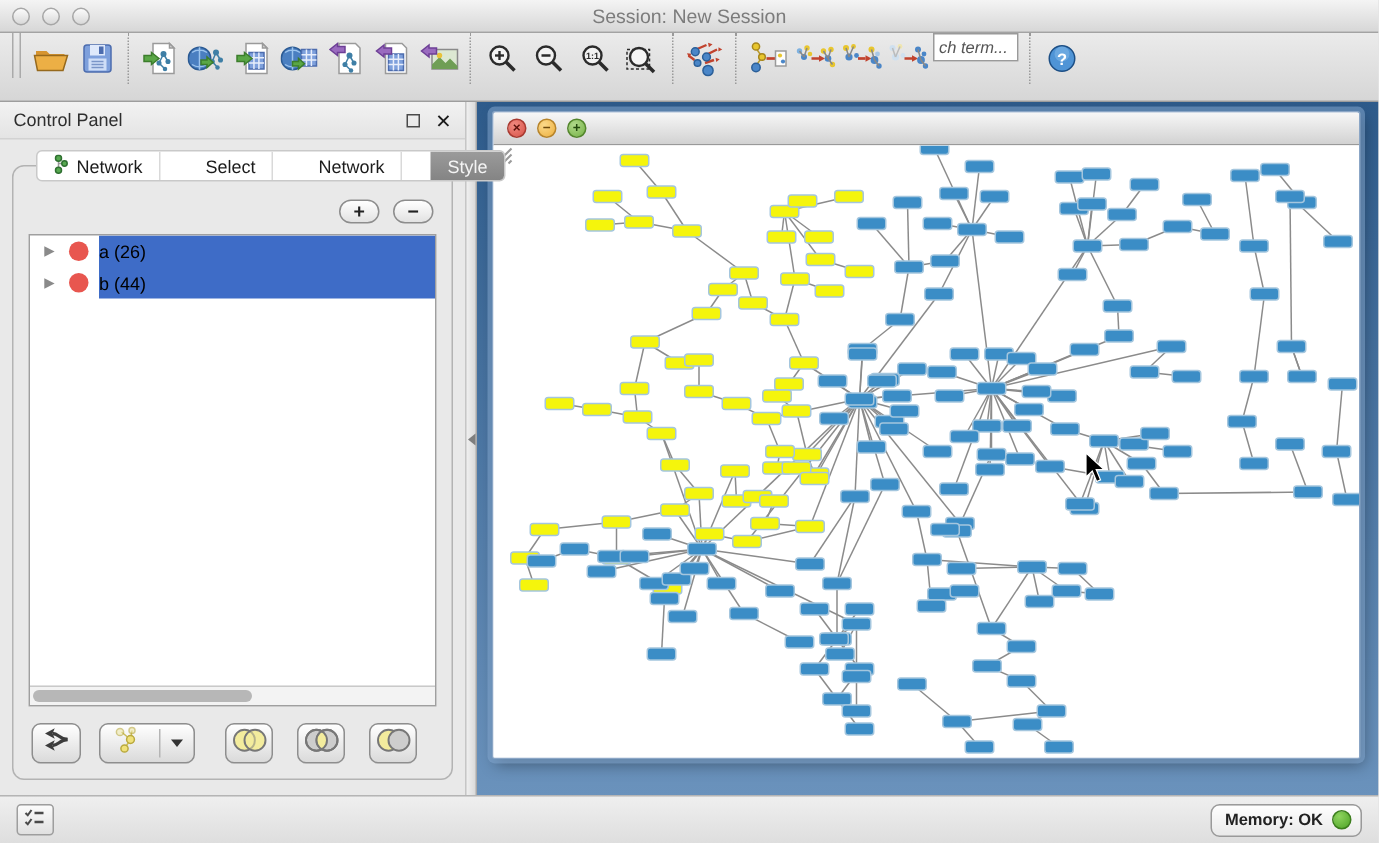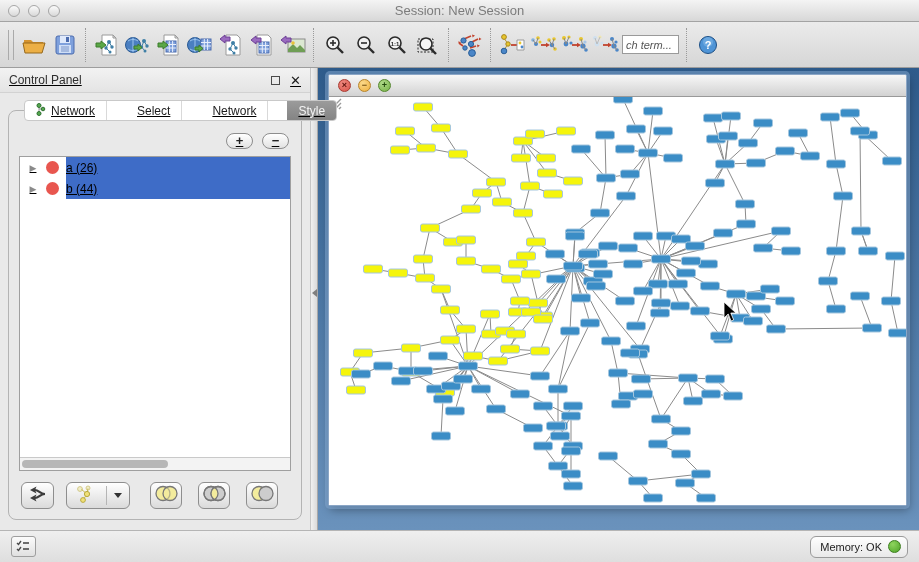--- a/index.html
+++ b/index.html
@@ -10,34 +10,34 @@
   .titlebar { height:22px; background:linear-gradient(#f4f4f4,#d7d7d7);
     border-bottom:1px solid #a3a3a3; position:relative; display:flex; align-items:center; }
   .lights { display:flex; gap:8px; margin-left:8px; }
   .light { width:12px; height:12px; border-radius:50%; border:1px solid #a6a6a6;
     background:linear-gradient(#fbfbfb,#d8d8d8); }
   .win-title { position:absolute; left:0; right:0; text-align:center; font-size:13px;
     color:#7c7c7c; pointer-events:none; }
 
   
   .toolbar { height:46px; background:linear-gradient(#ebebeb,#d6d6d6);
-    border-bottom:1px solid #9d9d9d; display:flex; align-items:center; padding:0 4px; }
+    border-bottom:1px solid #9d9d9d; display:flex; align-items:flex-start; padding:0 4px; }
   .tb-grip { width:6px; height:30px; border-left:1px solid #aaa; border-right:1px solid #aaa; margin:0 4px; }
   .tb-sep { width:0; height:34px; border-left:1px dotted #9a9a9a; margin:0 5px; }
   .tb-btn { width:31px; height:34px; display:flex; align-items:center; justify-content:center; }
   .tb-btn svg { display:block; }
   .search-box { width:57px; height:19px; border:1px solid #9a9a9a; background:#fff;
     font-style:italic; font-size:11px; color:#555; padding:0 3px; margin:0 2px; }
   .search-box::placeholder { color:#555; font-style:italic; }
 
   
   .main { display:flex; height:462px; }
 
   
-  .control-panel { width:310px; background:#e9e9e9; display:flex; flex-direction:column;text-decoration:underline; }
+  .control-panel { width:310px; background:#e9e9e9; display:flex; flex-direction:column; }
   .cp-header { height:25px; display:flex; align-items:center; padding:0 9px;
     font-size:12px; color:#2e2e2e; background:linear-gradient(#f2f2f2,#e4e4e4);
     border-bottom:1px solid #d2d2d2; }
   .cp-header .spacer { flex:1; }
   .cp-float { width:9px; height:9px; border:1.5px solid #4a4a4a; margin-right:10px; }
   .cp-close { font-size:13px; font-weight:bold; color:#1a1a1a; line-height:1; }
 
   .tabbar { margin:7px 0 0 24px; display:flex; height:21px; background:#fff;
     border:1px solid #c9c9c9; border-radius:4px; width:fit-content;
     font-size:12px; position:relative; z-index:2; overflow:hidden;gap:19px; }
@@ -97,21 +97,21 @@
   .flight.red { background:radial-gradient(circle at 35% 30%,#f08a80,#d9544a); border:1px solid #a83a31; color:#5c110b; }
   .flight.yellow { background:radial-gradient(circle at 35% 30%,#fbd98a,#eeb03e); border:1px solid #b7842a; color:#6e4a0c; }
   .flight.green { background:radial-gradient(circle at 35% 30%,#b0d98a,#76b246); border:1px solid #53862c; color:#234a0d; }
   .frame-title { position:absolute; left:0; right:0; text-align:center; font-size:12px;
     font-weight:600; color:#111; }
   .canvas { position:relative; width:577px; height:408px; background:#fff; overflow:hidden; }
   .canvas svg { position:absolute; left:0; top:0; }
 
   
   .statusbar { height:32px; background:linear-gradient(#efefef,#dedede);
-    border-top:1px solid #b5b5b5; display:flex; align-items:center; padding:0 11px; }
+    border-top:1px solid #b5b5b5; display:flex; align-items:center; padding:0 11px;font-weight:bold; }
   .task-btn { width:25px; height:21px; border:1px solid #9e9e9e; border-radius:3px;
     background:linear-gradient(#fcfcfc,#e0e0e0); display:flex; align-items:center; justify-content:center; }
   .memory-badge { margin-left:auto; height:22px; border:1px solid #9a9a9a; border-radius:6px;
     background:linear-gradient(#fefefe,#e9e9e9); display:flex; align-items:center;
     padding:0 6px 0 9px; gap:6px; font-size:11px; color:#222; }
   .mem-dot { width:13px; height:13px; border-radius:50%;
     background:radial-gradient(circle at 35% 30%,#8ed45e,#4ea327); border:1px solid #3c7e1d; }
 </style>
 </head>
 <body>

